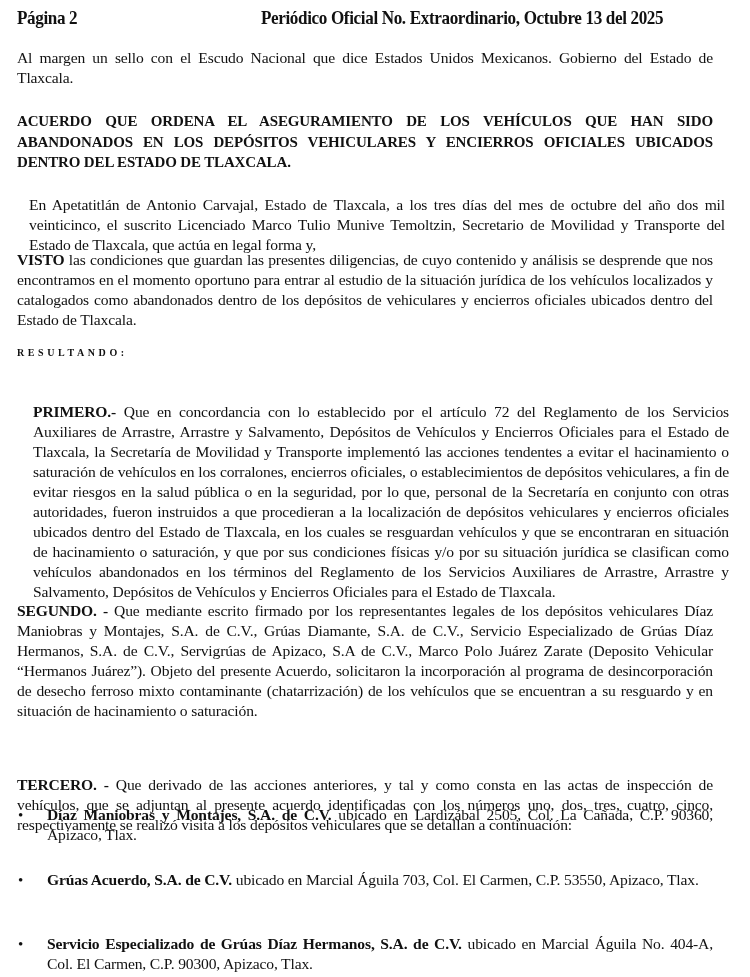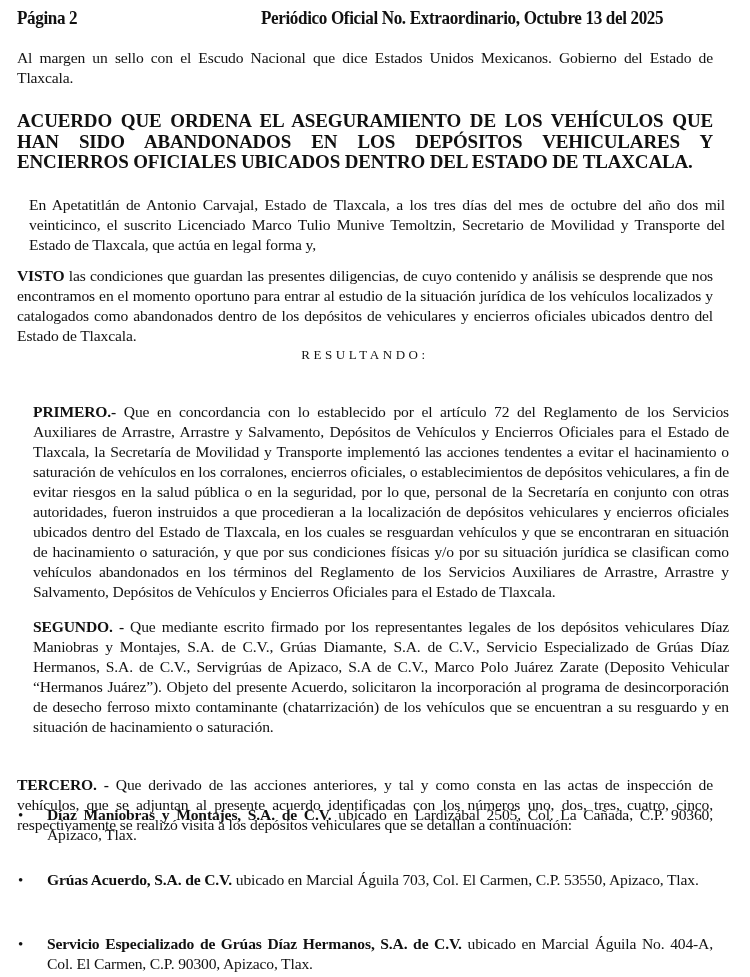--- a/index.html
+++ b/index.html
@@ -16,24 +16,24 @@
     white-space: nowrap;
   }
   .header .left { position: absolute; left: 0; }
   .header .right { position: absolute; left: 271px; }
   .block {
     position: absolute; left: 0; width: 696px;
     font-size: 15.6px; line-height: 20px; text-align: justify;
     letter-spacing: -0.15px;
   }
   .b { font-weight: bold; }
-  .title { font-weight: bold; font-size: 19px; line-height: 20.5px; }
+  .title { font-weight: bold; font-size: 15px; line-height: 20.5px; }
   .centered {
-    position: absolute; left: 0; width: 696px; text-align: center;
-    font-weight: normal; font-size: 13px; letter-spacing: 3.6px;
+    position: absolute; left: 0; width: 696px; text-align: left;
+    font-weight: bold; font-size: 10px; letter-spacing: 3.6px;
   }
   ul.bullets { list-style: none; margin: 0; padding: 0; }
   ul.bullets li { position: relative; padding-left: 30px; }
   ul.bullets li .dot {
     position: absolute; left: 1px; top: 0; font-size: 15px;
   }
 </style>
 </head>
 <body>
 
@@ -43,31 +43,31 @@
     <span class="left">Página 2</span>
     <span class="right">Periódico Oficial No. Extraordinario, Octubre 13 del 2025</span>
   </div>
 
   <p class="block" style="top:48px; margin:0;">Al margen un sello con el Escudo Nacional que dice Estados Unidos Mexicanos. Gobierno del Estado de Tlaxcala.</p>
 
   <p class="block title" style="top:111px; margin:0;">ACUERDO QUE ORDENA EL ASEGURAMIENTO DE LOS VEHÍCULOS QUE HAN SIDO ABANDONADOS EN LOS DEPÓSITOS VEHICULARES Y ENCIERROS OFICIALES UBICADOS DENTRO DEL ESTADO DE TLAXCALA.</p>
 
   <p class="block" style="top:183px; margin:12px;">En Apetatitlán de Antonio Carvajal, Estado de Tlaxcala, a los tres días del mes de octubre del año dos mil veinticinco, el suscrito Licenciado Marco Tulio Munive Temoltzin, Secretario de Movilidad y Transporte del Estado de Tlaxcala, que actúa en legal forma y,</p>
 
-  <p class="block" style="top:266px; margin:0;">
+  <p class="block" style="top:250px; margin:0;">
     <span class="b">VISTO</span><span> las condiciones que guardan las presentes diligencias, de cuyo contenido y análisis se desprende que nos encontramos en el momento oportuno para entrar al estudio de la situación jurídica de los vehículos localizados y catalogados como abandonados dentro de los depósitos de vehiculares y encierros oficiales ubicados dentro del Estado de Tlaxcala.</span>
   </p>
 
   <div class="centered" style="top:347px;">RESULTANDO:</div>
 
   <p class="block" style="top:386px; margin:16px;">
     <span class="b">PRIMERO.-</span><span> Que en concordancia con lo establecido por el artículo 72 del Reglamento de los Servicios Auxiliares de Arrastre, Arrastre y Salvamento, Depósitos de Vehículos y Encierros Oficiales para el Estado de Tlaxcala, la Secretaría de Movilidad y Transporte implementó las acciones tendentes a evitar el hacinamiento o saturación de vehículos en los corralones, encierros oficiales, o establecimientos de depósitos vehiculares, a fin de evitar riesgos en la salud pública o en la seguridad, por lo que, personal de la Secretaría en conjunto con otras autoridades, fueron instruidos a que procedieran a la localización de depósitos vehiculares y encierros oficiales ubicados dentro del Estado de Tlaxcala, en los cuales se resguardan vehículos y que se encontraran en situación de hacinamiento o saturación, y que por sus condiciones físicas y/o por su situación jurídica se clasifican como vehículos abandonados en los términos del Reglamento de los Servicios Auxiliares de Arrastre, Arrastre y Salvamento, Depósitos de Vehículos y Encierros Oficiales para el Estado de Tlaxcala.</span>
   </p>
 
-  <p class="block" style="top:601px; margin:16px;">
+  <p class="block" style="top:601px; margin:0;">
     <span class="b">SEGUNDO. -</span><span> Que mediante escrito firmado por los representantes legales de los depósitos vehiculares Díaz Maniobras y Montajes, S.A. de C.V., Grúas Diamante, S.A. de C.V., Servicio Especializado de Grúas Díaz Hermanos, S.A. de C.V., Servigrúas de Apizaco, S.A de C.V., Marco Polo Juárez Zarate (Deposito Vehicular “Hermanos Juárez”). Objeto del presente Acuerdo, solicitaron la incorporación al programa de desincorporación de desecho ferroso mixto contaminante (chatarrización) de los vehículos que se encuentran a su resguardo y en situación de hacinamiento o saturación.</span>
   </p>
 
   <p class="block" style="top:775px; margin:0;">
     <span class="b">TERCERO. -</span><span> Que derivado de las acciones anteriores, y tal y como consta en las actas de inspección de vehículos, que se adjuntan al presente acuerdo identificadas con los números uno, dos, tres, cuatro, cinco, respectivamente se realizó visita a los depósitos vehiculares que se detallan a continuación:</span>
   </p>
 
   <ul class="bullets block" style="top:805px;">
     <li>
       <span class="dot">•</span>

